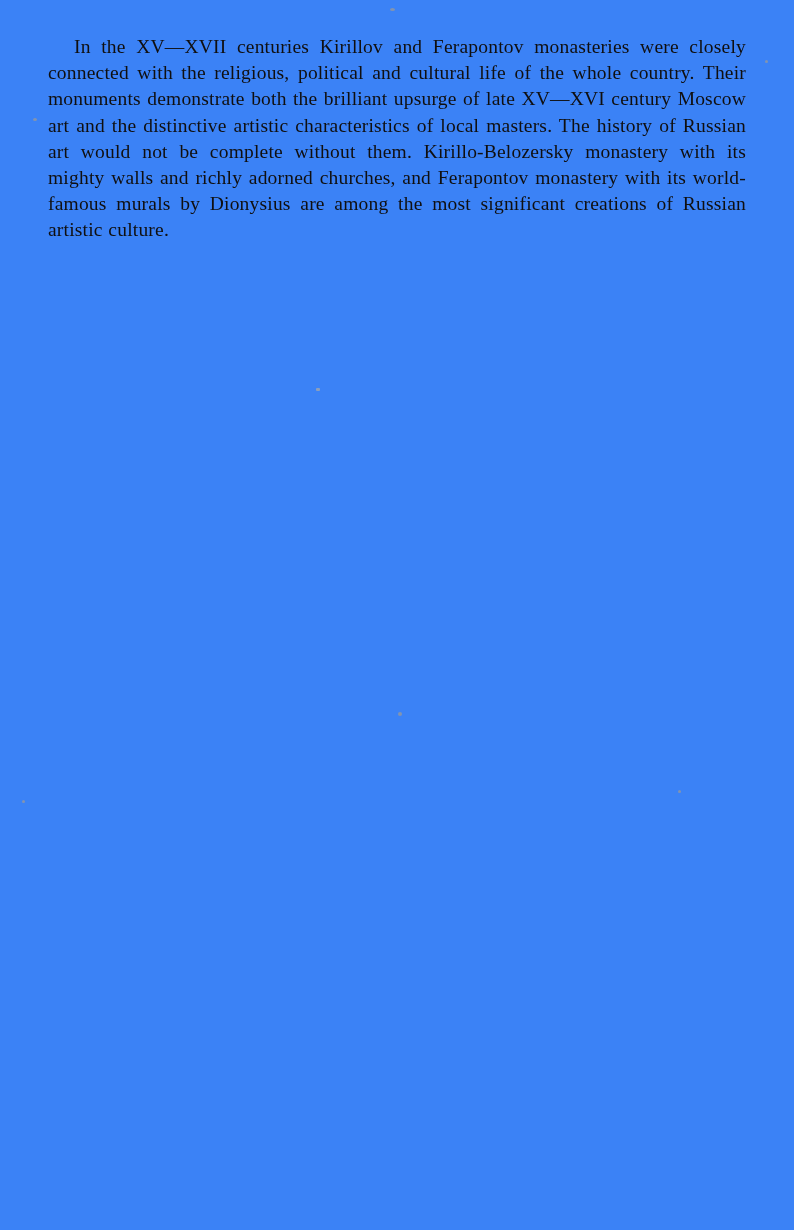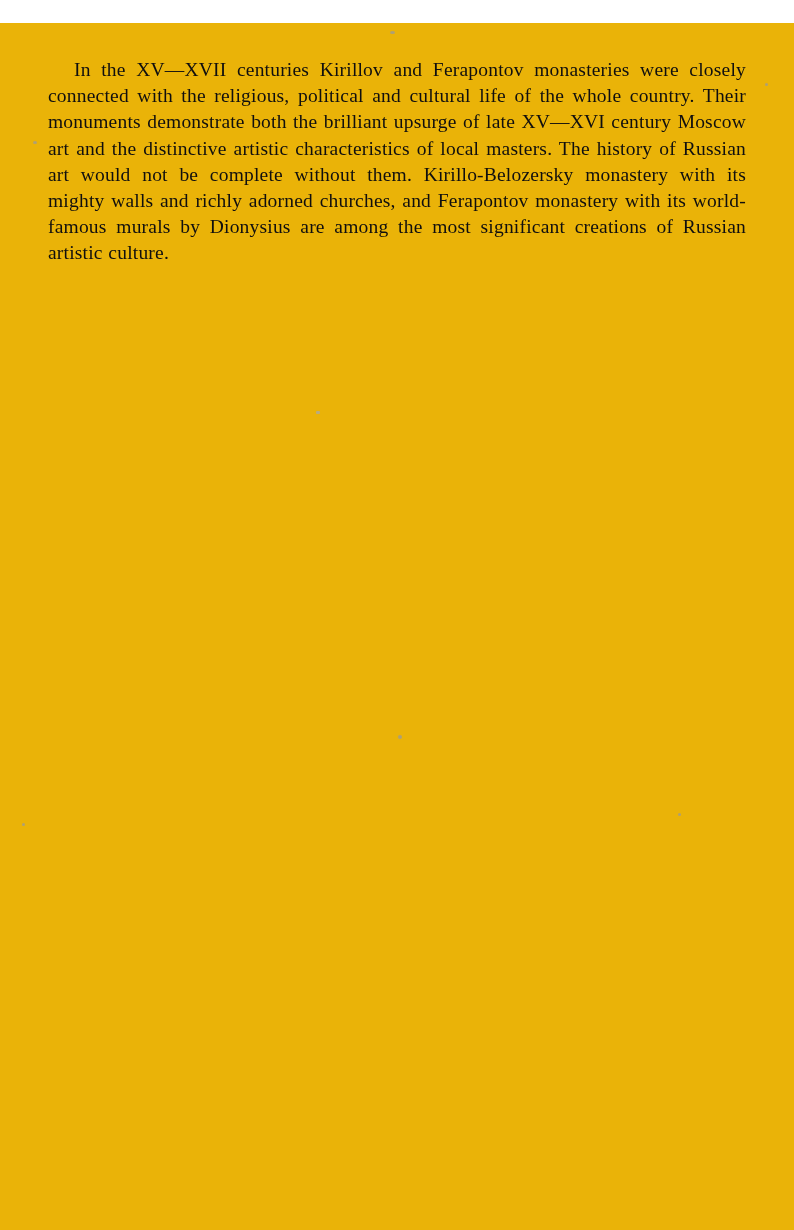--- a/index.html
+++ b/index.html
@@ -11,22 +11,21 @@
     width: 794px;
     height: 1230px;
     position: relative;
     font-family: "Liberation Serif", serif;
     color: #111111;
     overflow: hidden;
   }
   .page {
     position: absolute;
     inset: 0;
-    background: #eab308;
-    margin-top: 23px;
+    background: #3b82f6;
   }
   .text-block {
     position: absolute;
     left: 48px;
     top: 34px;
     width: 698px;
   }
   .body-paragraph {
     margin: 0;
     font-size: 19.5px;

